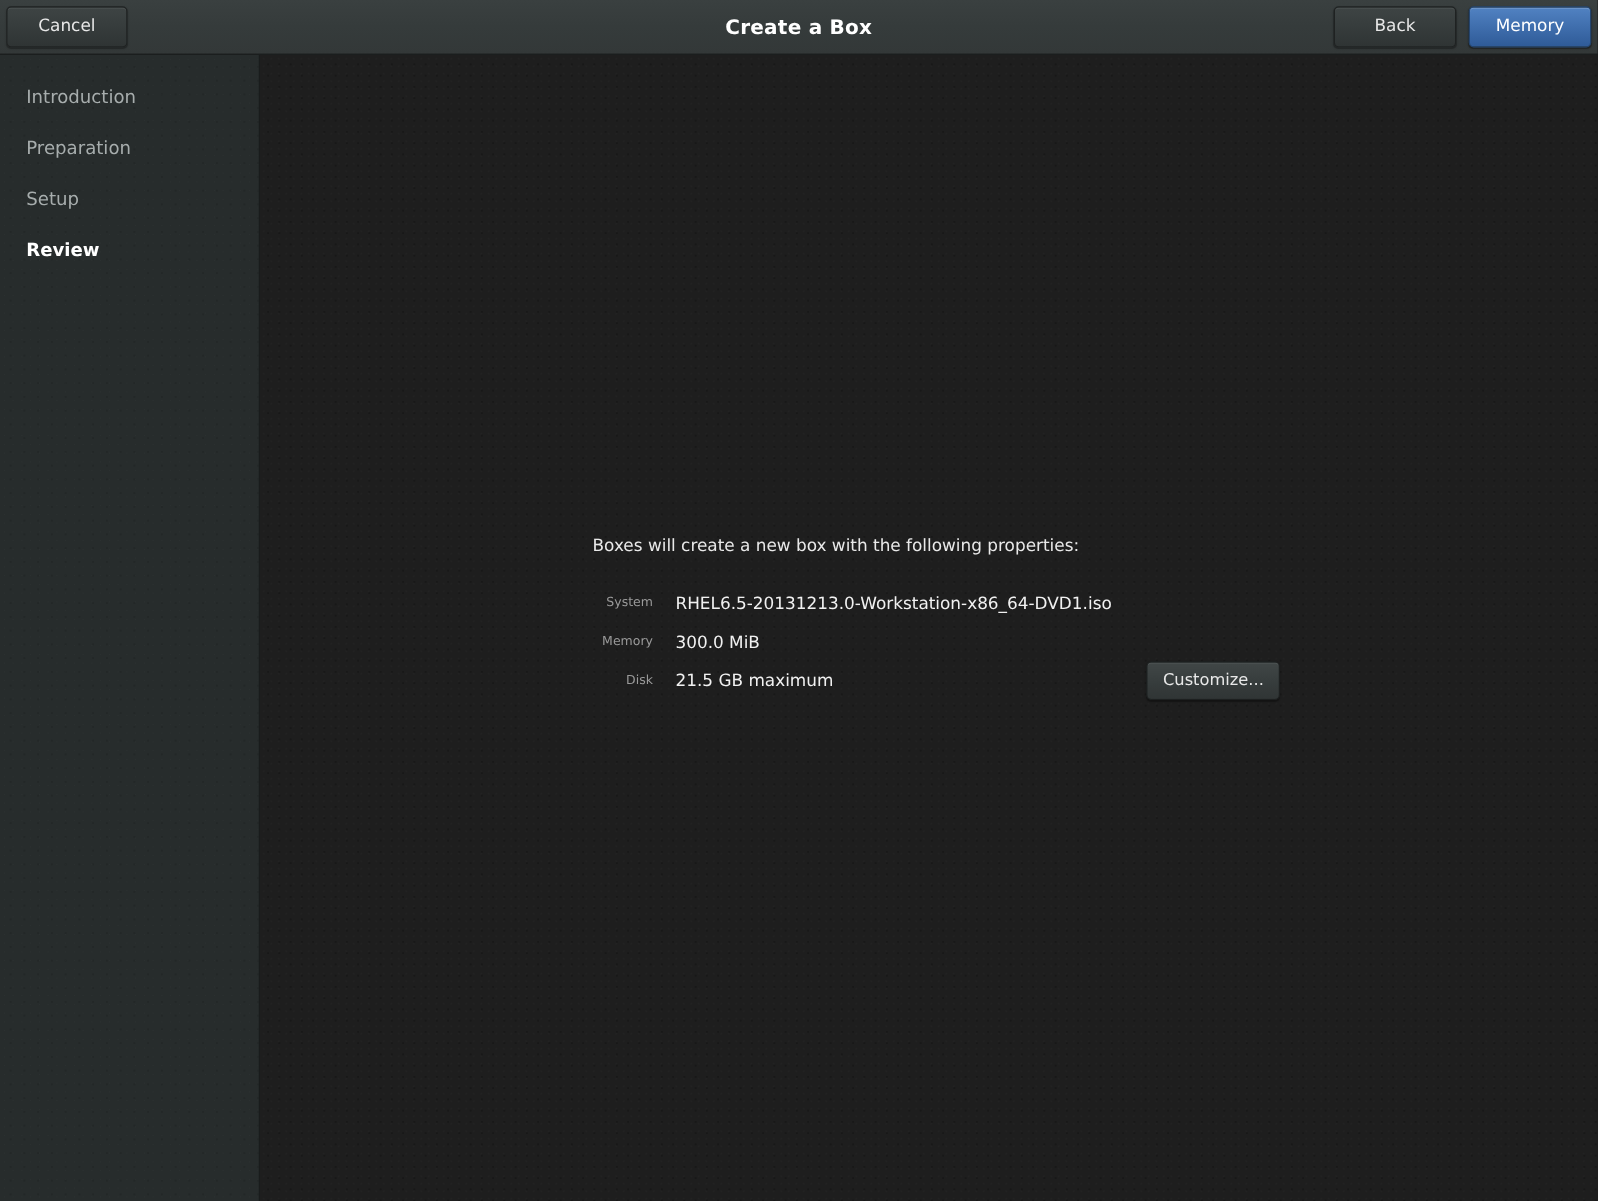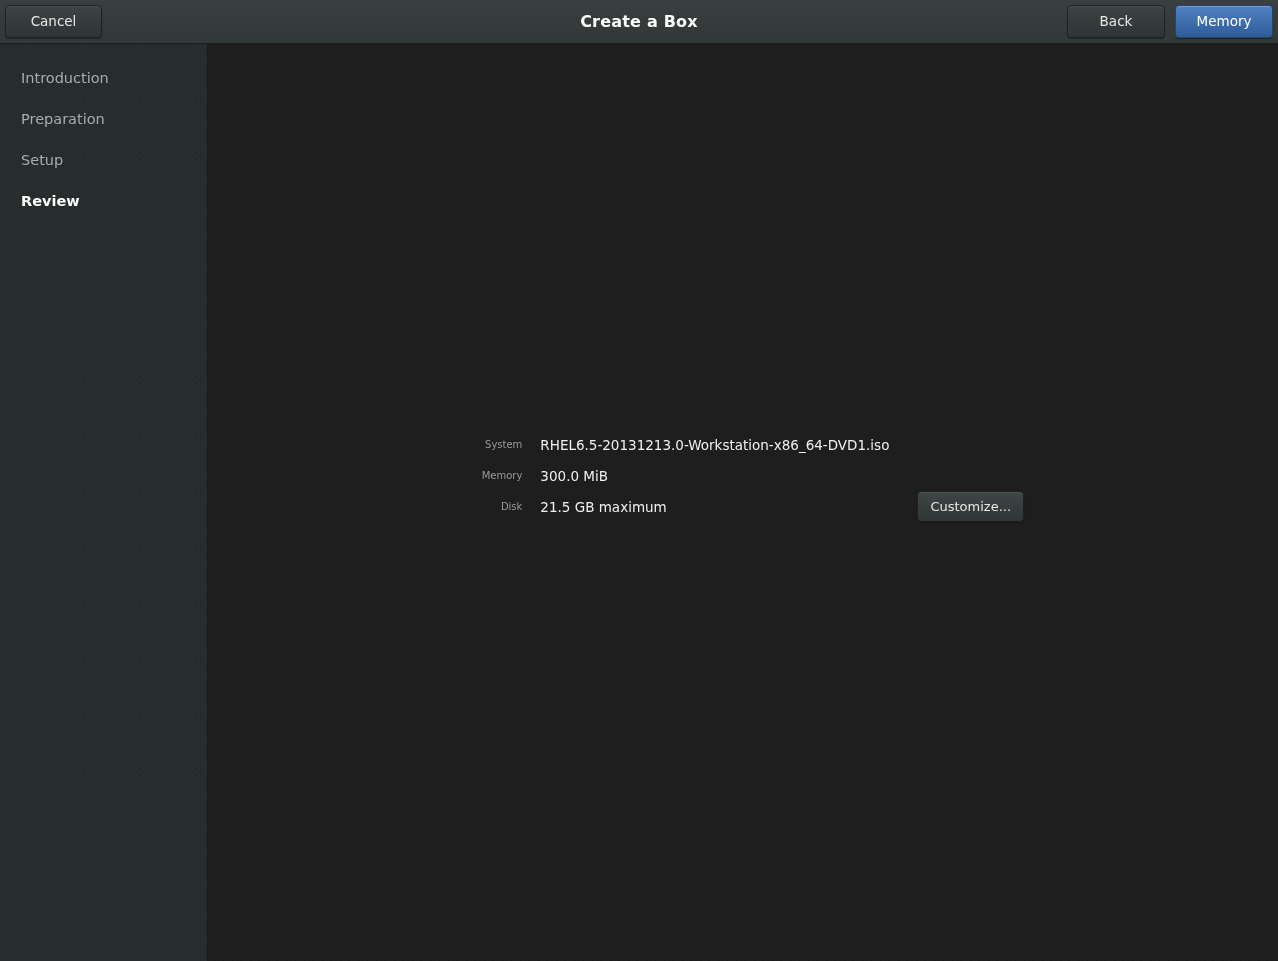--- a/index.html
+++ b/index.html
@@ -203,20 +203,21 @@
     <div class="sidebar">
       <div class="side-item">Introduction</div>
       <div class="side-item">Preparation</div>
       <div class="side-item">Setup</div>
       <div class="side-item active">Review</div>
     </div>
 
     <div class="content">
       <div class="review-panel">
 
+        <div class="intro-line">Boxes will create a new box with the following properties:</div>
 
         <table class="prop-table">
           <tbody>
               <tr>
             <td class="prop-label">System</td>
             <td class="prop-value">RHEL6.5-20131213.0-Workstation-x86_64-DVD1.iso</td>
             <td class="prop-action"></td>
           </tr>
           <tr>
             <td class="prop-label">Memory</td>

